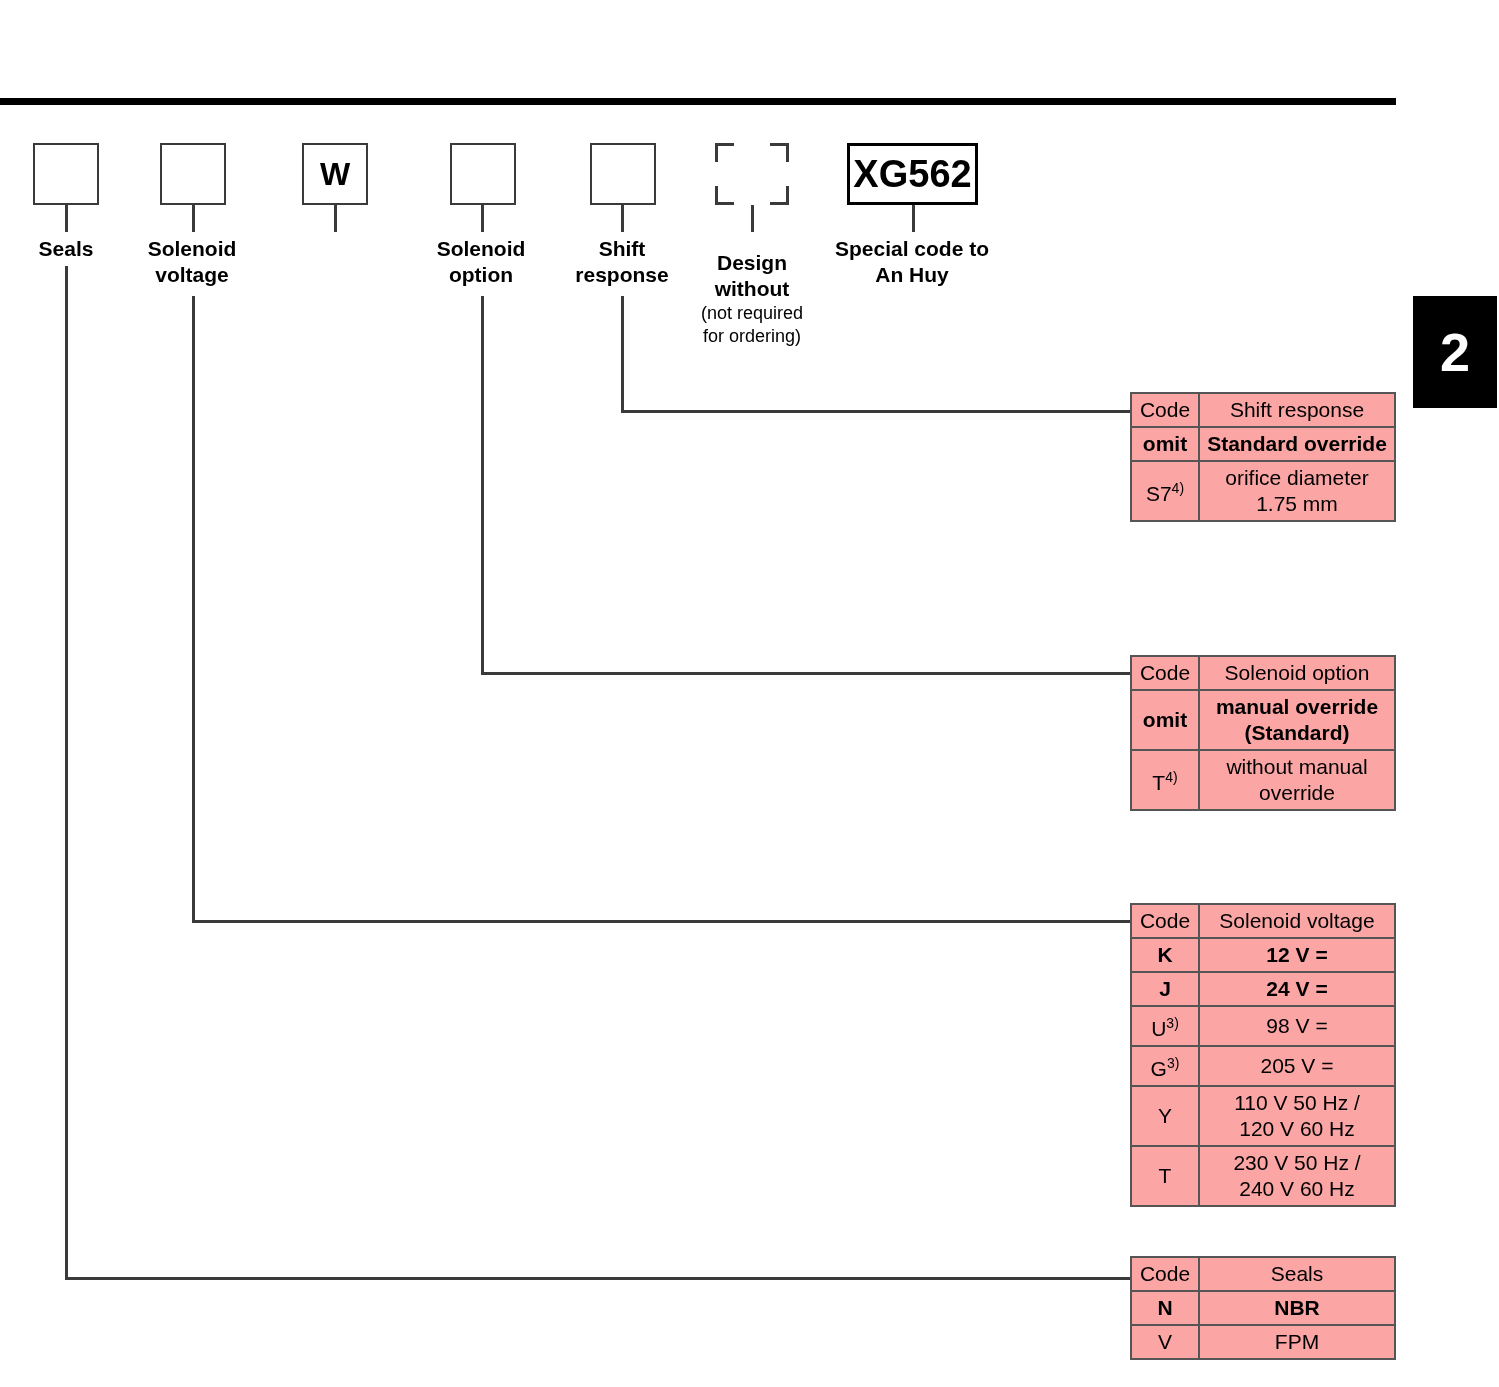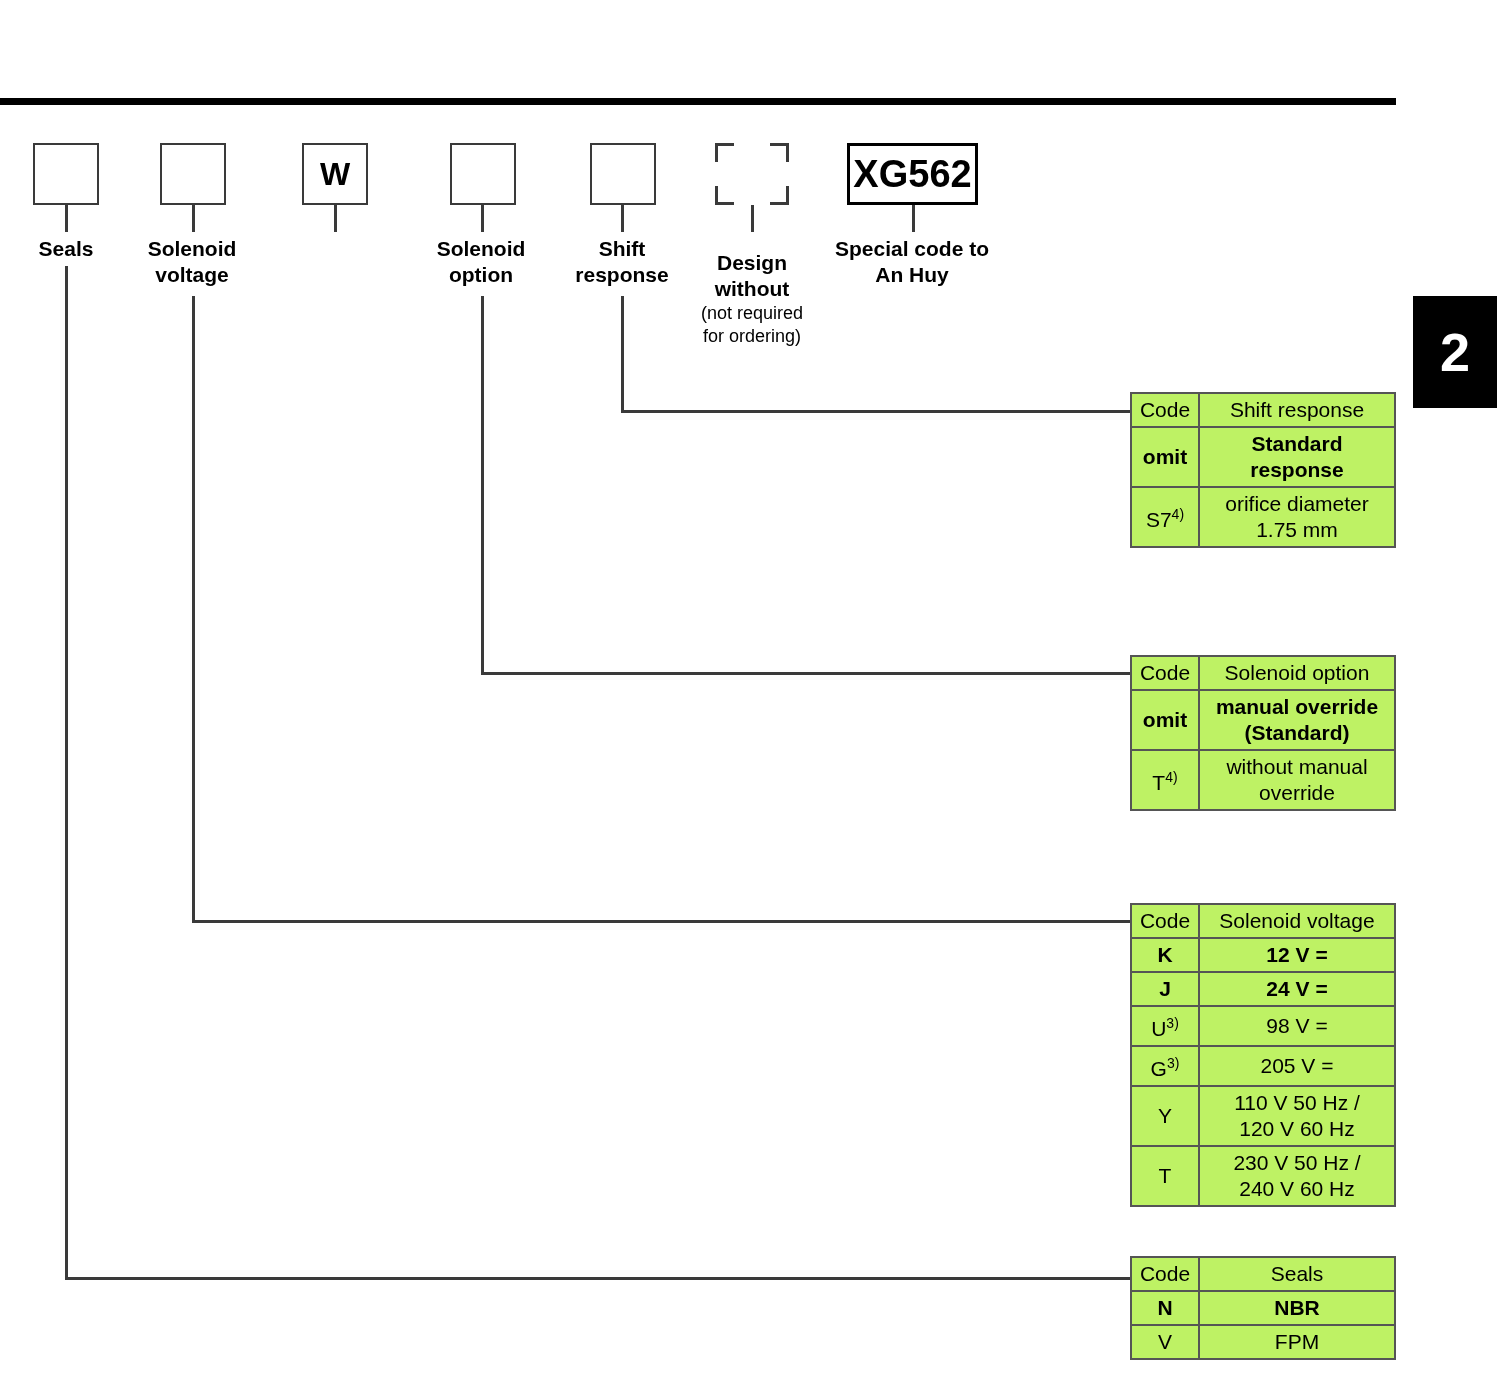--- a/index.html
+++ b/index.html
@@ -145,21 +145,21 @@
     background: #3a3a3a;
   }
 
   
   .opt-table {
     position: absolute;
     left: 1130px;
     width: 266px;
     border-collapse: collapse;
     table-layout: fixed;
-    background: #bef264;
+    background: #fca5a5;
   }
   .opt-table td {
     border: 2px solid #555555;
     text-align: center;
     vertical-align: middle;
     font-size: 21px;
     line-height: 26px;
     padding: 3px 2px;
   }
   .opt-table td.code-col {
@@ -259,21 +259,21 @@
   <div class="hline" style="left:65px; top:1277px; width:1067px;"></div>
 
   <table class="opt-table" style="top:392px;">
     <tbody>
       <tr class="head">
         <td class="code-col">Code</td>
         <td>Shift response</td>
       </tr>
       <tr>
         <td class="code-col b">omit</td>
-        <td class="b">Standard response</td>
+        <td class="b">Standard override</td>
       </tr>
       <tr>
         <td class="code-col">
           <span>S7</span><span class="sup">4)</span>
         </td>
         <td>orifice diameter<br>1.75 mm</td>
       </tr>
     </tbody>
   </table>
 

